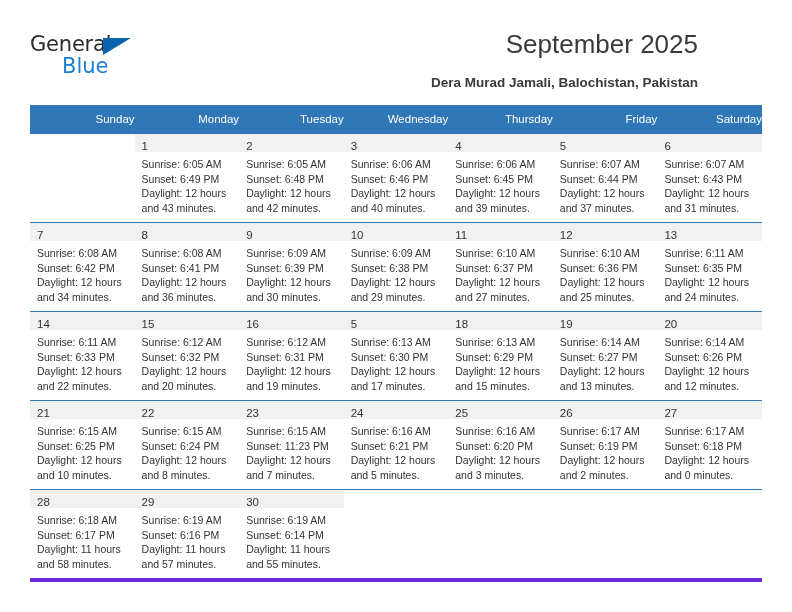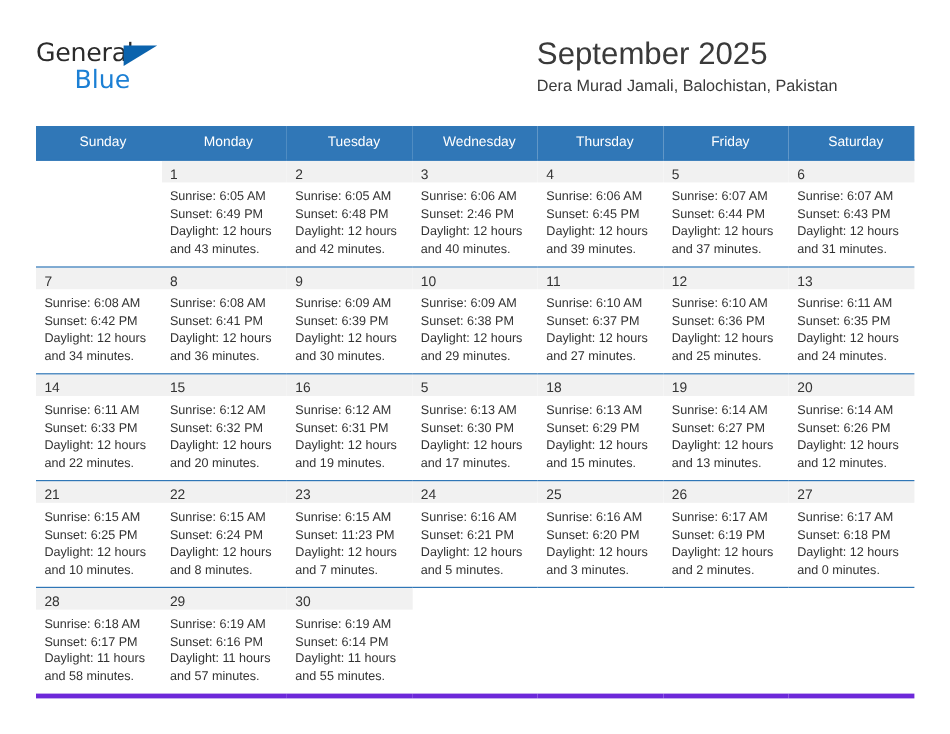--- a/index.html
+++ b/index.html
@@ -62,33 +62,33 @@
     font-size: 21px;
     color: #1b7fd4;
     font-family: "DejaVu Sans", sans-serif;
     font-weight: 400;
   }
 
   .title-block {
     position: absolute;
     right: 0;
     top: 0;
-    text-align: left;
+    text-align: right;
   }
   .cal-title {
     font-size: 26px;
     font-weight: 400;
     color: #3a3a3a;
     line-height: 32px;
     white-space: nowrap;
   }
   .cal-subtitle {
-    margin-top: 4px;
+    margin-top: 15px;
     font-size: 13.5px;
-    font-weight: 400;
+    font-weight: 700;
     color: #3a3a3a;
     line-height: 16px;
     white-space: nowrap;
   }
 
   
   .calendar {
     position: absolute;
     left: 30px;
     top: 105px;
@@ -97,21 +97,21 @@
   table.cal {
     width: 732px;
     border-collapse: collapse;
     table-layout: fixed;
   }
   table.cal th {
     background: #3077b7;
     color: #ffffff;
     font-size: 11.5px;
     font-weight: 400;
-    text-align: center;
+    text-align: right;
     padding: 5px 0 5px 7px;
     height: 18px;
     border: none;
   }
   td.daycell {
     vertical-align: top;
     padding: 0;
     border-top: 1px solid #2f76b6;
     height: 88px;
     background: #ffffff;
@@ -197,21 +197,21 @@
                 <div>Sunrise: 6:05 AM</div>
                 <div>Sunset: 6:48 PM</div>
                 <div>Daylight: 12 hours</div>
                 <div>and 42 minutes.</div>
               </div>
             </td>
             <td class="daycell">
               <div class="dnum-strip"><span class="dnum">3</span></div>
               <div class="dbody">
                 <div>Sunrise: 6:06 AM</div>
-                <div>Sunset: 2:46 PM</div>
+                <div>Sunset: 6:46 PM</div>
                 <div>Daylight: 12 hours</div>
                 <div>and 40 minutes.</div>
               </div>
             </td>
             <td class="daycell">
               <div class="dnum-strip"><span class="dnum">4</span></div>
               <div class="dbody">
                 <div>Sunrise: 6:06 AM</div>
                 <div>Sunset: 6:45 PM</div>
                 <div>Daylight: 12 hours</div>

